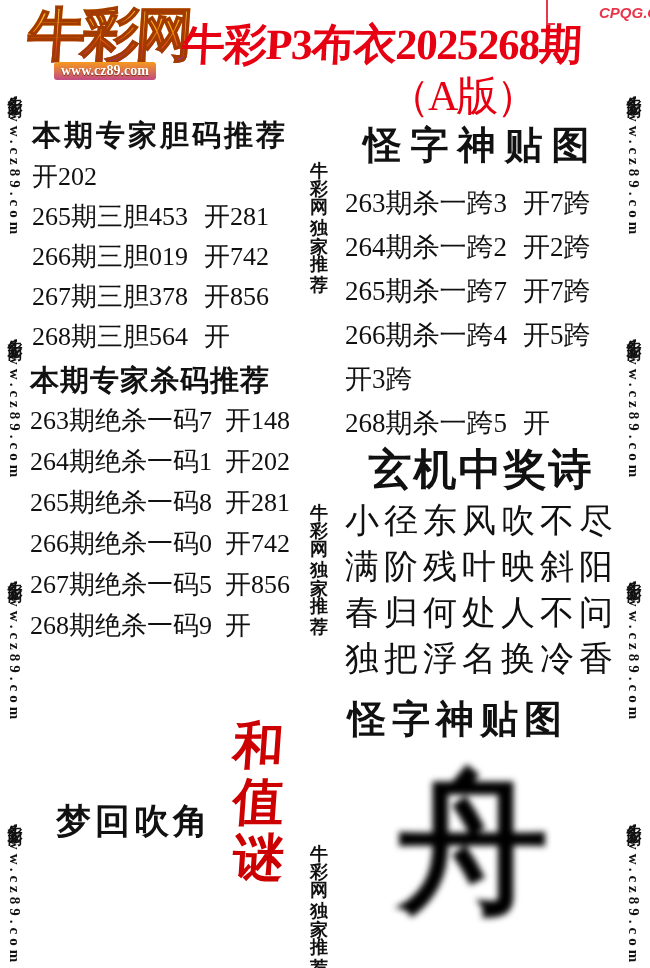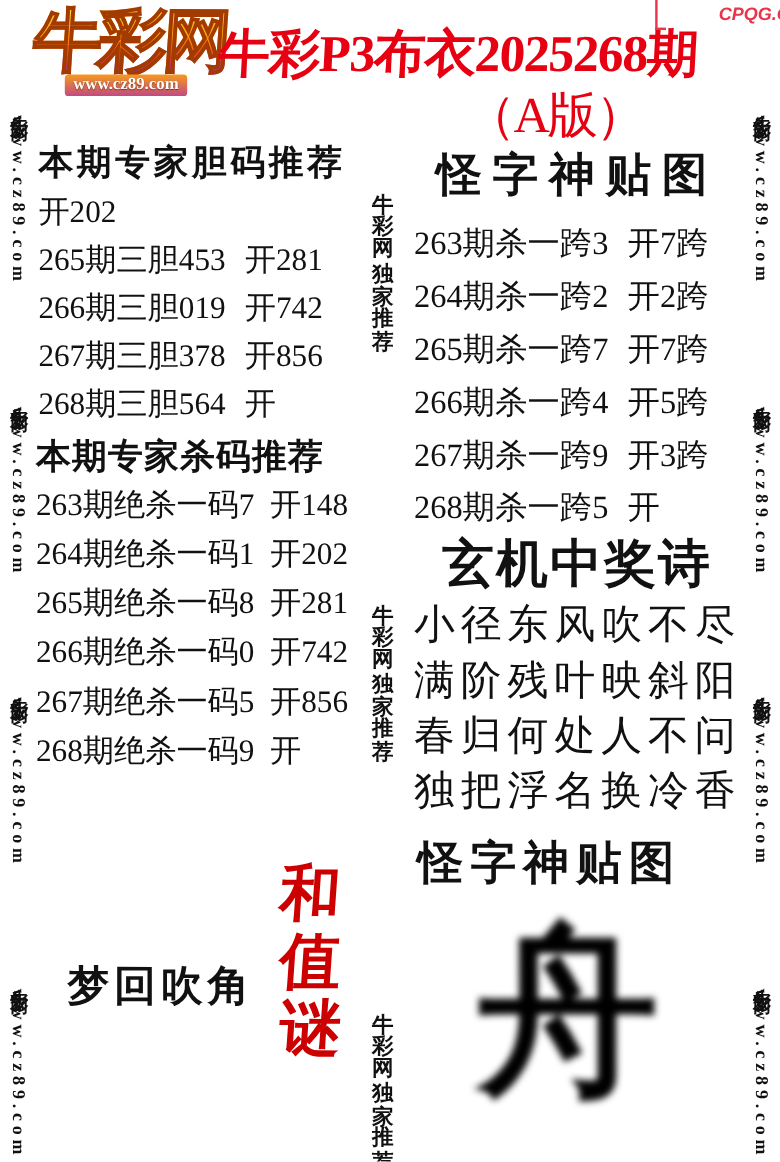--- a/index.html
+++ b/index.html
@@ -208,21 +208,20 @@
       <span class="row-label">265期杀一跨7</span>
       <span class="row-open">开7跨</span>
     </div>
 
     <div class="row">
       <span class="row-label">266期杀一跨4</span>
       <span class="row-open">开5跨</span>
     </div>
 
     <div class="row">
-      <span class="row-label">267期杀一跨9</span>
       <span class="row-open">开3跨</span>
     </div>
 
     <div class="row">
       <span class="row-label">268期杀一跨5</span>
       <span class="row-open">开</span>
     </div>
   </div>
 
 <div class="blk-title poem-title">玄机中奖诗</div>

